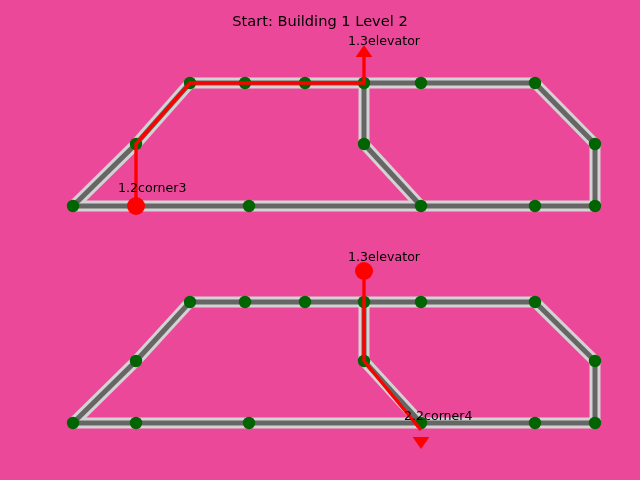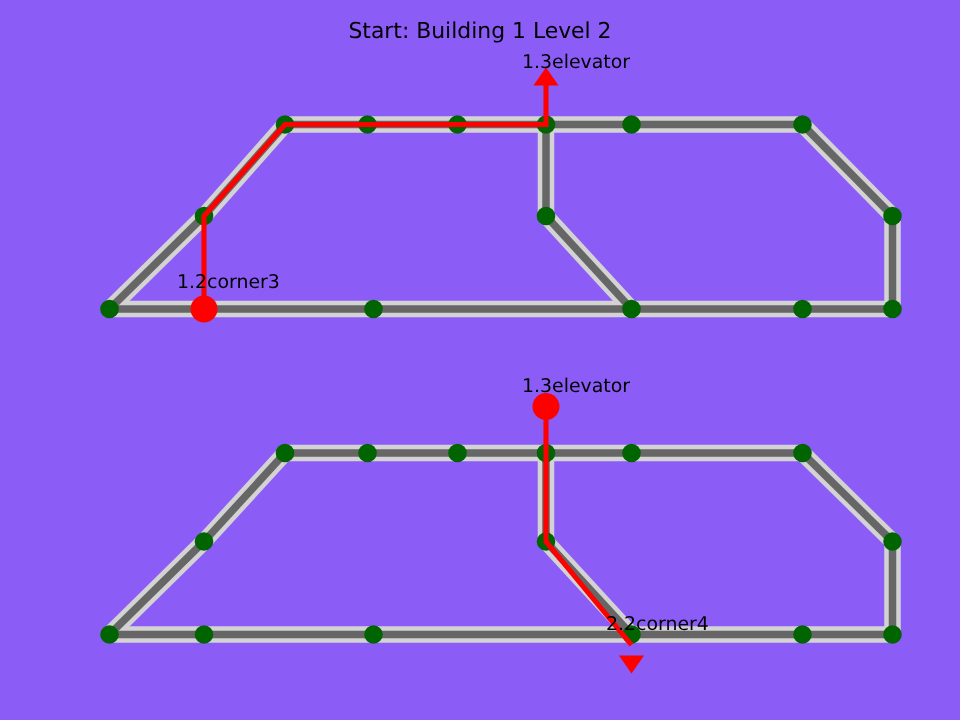--- a/index.html
+++ b/index.html
@@ -10,21 +10,21 @@
   body {
     width: 640px;
     height: 480px;
     overflow: hidden;
     font-family: "DejaVu Sans", sans-serif;
   }
   #figure {
     position: relative;
     width: 640px;
     height: 480px;
-    background: #8b5cf6;
+    background: #ec4899;
   }
   .panel {
     position: absolute;
     left: 0;
     width: 640px;
   }
   #panel-top { top: 0; height: 240px; }
   #panel-bottom { top: 240px; height: 240px; }
   .panel-title {
     position: absolute;

